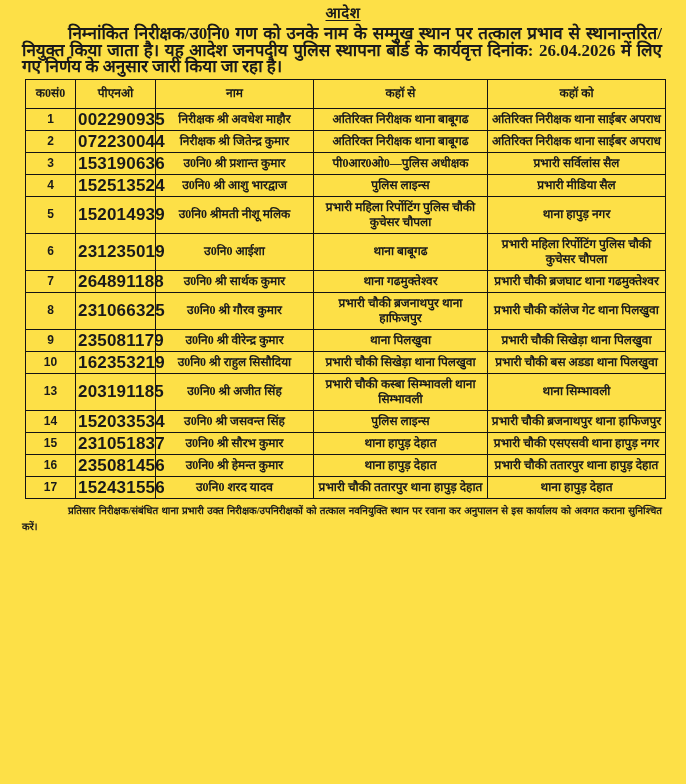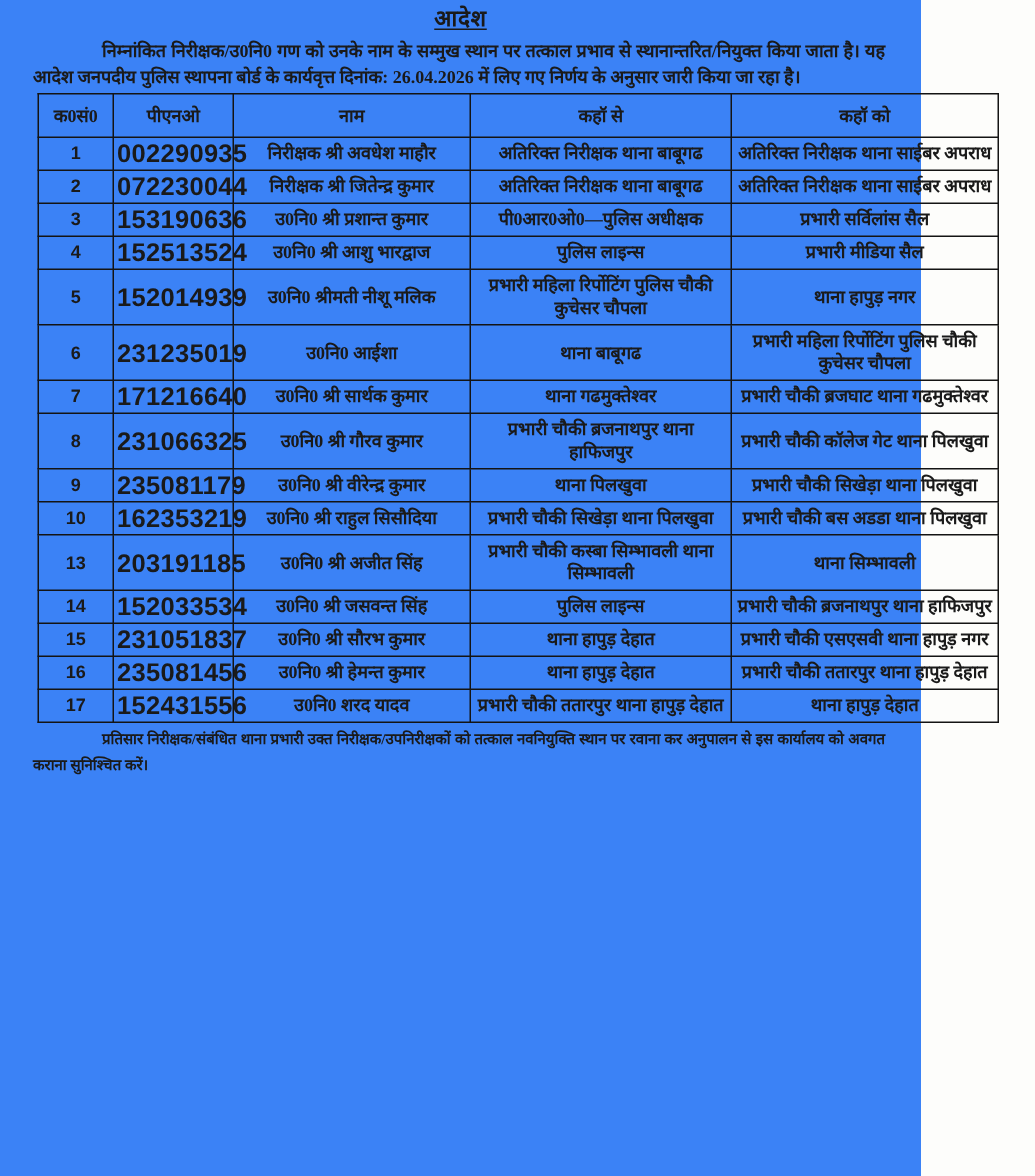--- a/index.html
+++ b/index.html
@@ -9,40 +9,40 @@
   body {
     width: 690px;
     height: 784px;
     background: #fdfdfb;
     font-family: "Liberation Serif", "DejaVu Serif", serif;
     color: #1a1a1a;
     overflow: hidden;
     position: relative;
   }
   .page {
-    width: 614px;
+    width: 686px;
     height: 784px;
     position: relative;
     box-sizing: border-box;
     padding: 0;
-    background: #3b82f6;
+    background: #fde047;
   }
   .doc-title {
     text-align: center;
     font-size: 15px;
     font-weight: bold;
     letter-spacing: 0.5px;
     padding-top: 4px;
     text-decoration: underline;
     text-underline-offset: 2px;
     line-height: 19px;
   }
   .intro {
     margin: 3px 24px 0 22px;
-    font-size: 12px;
+    font-size: 17px;
     line-height: 16.5px;
     text-align: justify;
     text-justify: inter-word;
     font-weight: 600;
   }
   .intro .indent { display: inline-block; width: 46px; }
   table.order-table {
     border-collapse: collapse;
     table-layout: fixed;
     width: 640px;
@@ -149,21 +149,21 @@
         </tr>
         <tr>
           <td class="sno">6</td>
           <td class="pno">231235019</td>
           <td class="name">उ0नि0 आईशा</td>
           <td class="from">थाना बाबूगढ</td>
           <td class="to">प्रभारी महिला रिर्पोटिंग पुलिस चौकी कुचेसर चौपला</td>
         </tr>
         <tr>
           <td class="sno">7</td>
-          <td class="pno">171216640</td>
+          <td class="pno">264891188</td>
           <td class="name">उ0नि0 श्री सार्थक कुमार</td>
           <td class="from">थाना गढमुक्तेश्वर</td>
           <td class="to">प्रभारी चौकी ब्रजघाट थाना गढमुक्तेश्वर</td>
         </tr>
         <tr>
           <td class="sno">8</td>
           <td class="pno">231066325</td>
           <td class="name">उ0नि0 श्री गौरव कुमार</td>
           <td class="from">प्रभारी चौकी ब्रजनाथपुर थाना हाफिजपुर</td>
           <td class="to">प्रभारी चौकी कॉलेज गेट थाना पिलखुवा</td>

